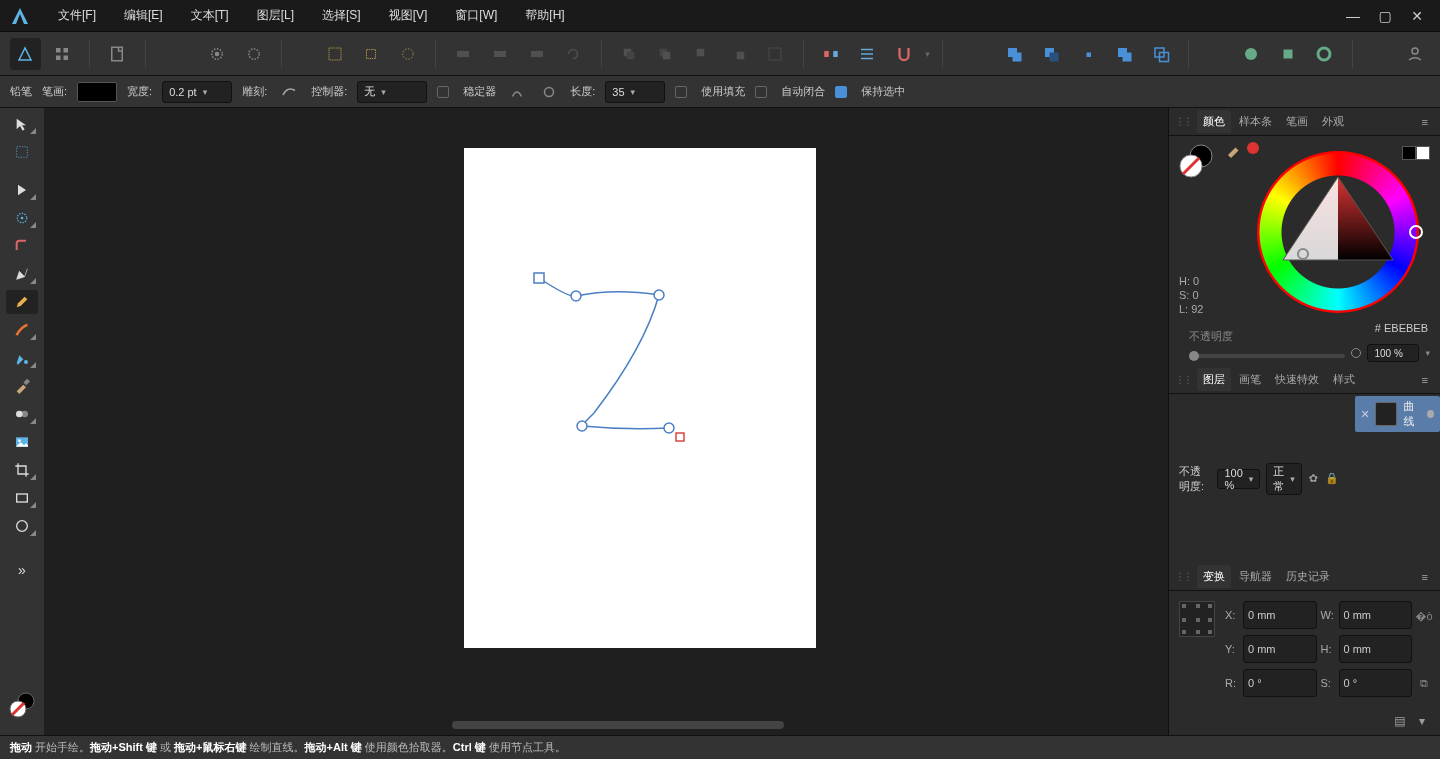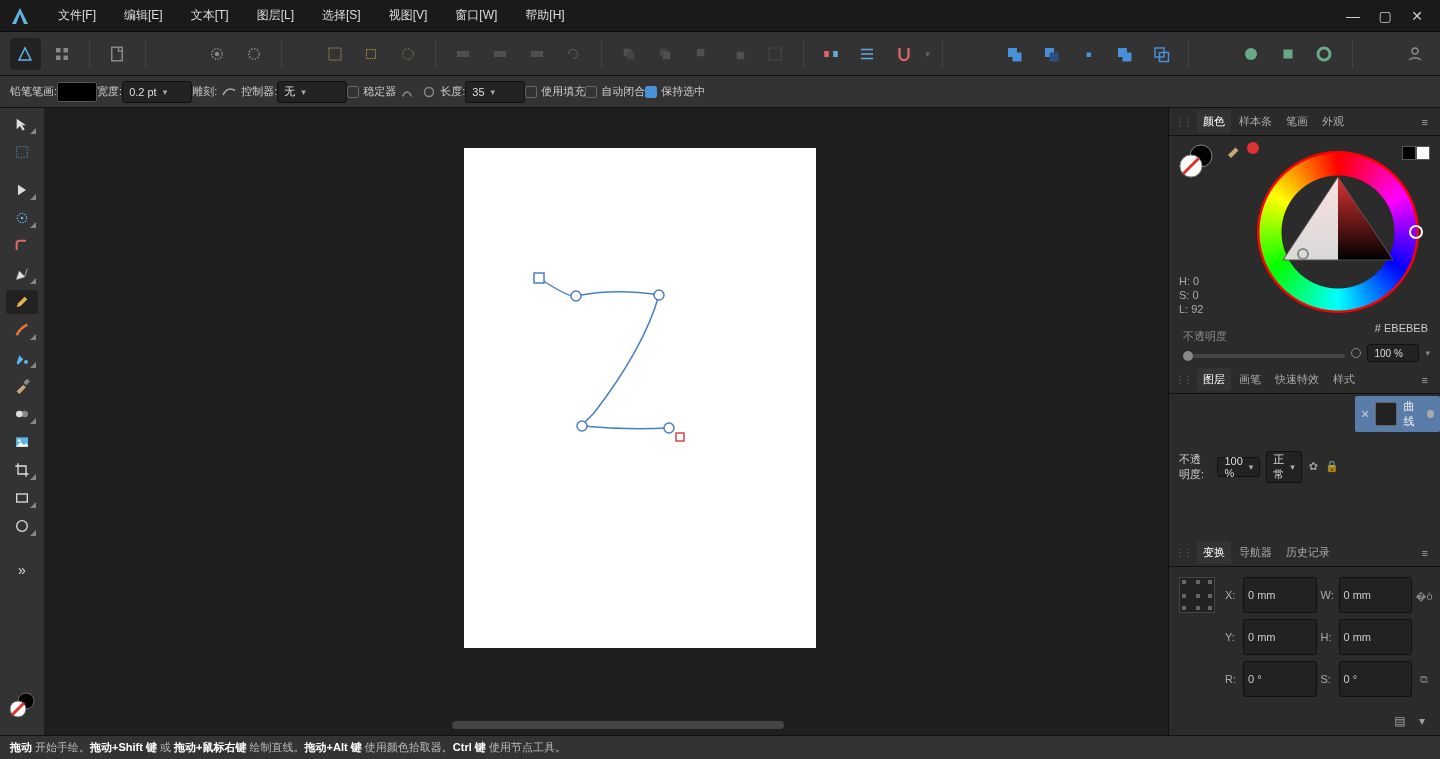--- a/index.html
+++ b/index.html
@@ -15,21 +15,21 @@
   
   
   .toolbar { height: 44px; background: #333; display: flex; align-items: center; padding: 0 10px; gap: 6px; border-bottom: 1px solid #111; }
   .tbtn { width: 32px; height: 32px; display: inline-flex; align-items: center; justify-content: center; border-radius: 4px; }
   .tbtn.active { background: #222; }
   .tbtn svg { width: 18px; height: 18px; }
   .tsep { width: 1px; height: 28px; background: #444; margin: 0 6px; }
   .tbtn.dim { opacity: 0.35; }
   
   
-  .ctxbar { height: 32px; background: #333; display: flex; align-items: center; padding: 0 10px; border-bottom: 1px solid #111; font-size: 11px; }
+  .ctxbar { height: 32px; background: #333; display: flex; align-items: center; padding: 0 10px; gap: 10px; border-bottom: 1px solid #111; font-size: 11px; }
   .ctx-label { color: #ccc; }
   .ctx-field { background: #222; border: 1px solid #111; height: 22px; padding: 0 6px; color: #ddd; display: inline-flex; align-items: center; border-radius: 3px; }
   .ctx-swatch { width: 40px; height: 20px; background: #000; border: 1px solid #555; border-radius: 2px; }
   .dd::after { content: "▾"; margin-left: 6px; font-size: 9px; color: #aaa; }
   .chk { width: 12px; height: 12px; border: 1px solid #666; display: inline-block; margin-right: 4px; border-radius: 2px; }
   
   
   .main { display: flex; height: calc(759px - 32px - 44px - 32px - 24px); }
   .left-tools { width: 44px; background: #333; display: flex; flex-direction: column; align-items: center; padding-top: 4px; gap: 4px; }
   .tool { width: 32px; height: 24px; display: flex; align-items: center; justify-content: center; border-radius: 3px; position: relative; }
@@ -50,38 +50,38 @@
   .panel-tabs { height: 28px; display: flex; align-items: center; padding: 0 6px; gap: 2px; background: #2b2b2b; border-bottom: 1px solid #111; font-size: 11px; }
   .ptab { padding: 4px 6px; color: #aaa; }
   .ptab.act { color: #fff; background: #333; border-radius: 3px 3px 0 0; }
   .drag-handle { color: #666; margin-right: 4px; font-size: 10px; letter-spacing: -2px; }
   .panel-menu { margin-left: auto; color: #aaa; padding: 2px 6px; }
   
   .color-panel { padding: 8px 10px; position: relative; height: 230px; }
   .color-wheel { position: absolute; right: 12px; top: 6px; }
   .hsl-readout { position: absolute; left: 10px; top: 138px; font-size: 11px; color: #aaa; line-height: 14px; }
   .hex-readout { position: absolute; right: 12px; bottom: 32px; font-size: 11px; color: #ccc; }
-  .opacity-row { position: absolute; left: 14px; right: 10px; bottom: 4px; }
+  .opacity-row { position: absolute; left: 20px; right: 10px; bottom: 4px; }
   .op-label { font-size: 11px; color: #888; }
   .slider-track { height: 4px; background: #444; border-radius: 2px; margin-top: 6px; position: relative; }
   .slider-thumb { position: absolute; width: 10px; height: 10px; background: #888; border-radius: 50%; top: -3px; }
   .swatches-mini { position: absolute; right: 10px; top: 10px; }
   .mini-sw { width: 14px; height: 14px; display: inline-block; border: 1px solid #555; }
   
   .layers-panel { flex: 1; display: flex; flex-direction: row; }
   .layer-controls { padding: 6px 10px; display: flex; align-items: center; gap: 6px; font-size: 11px; }
   .layer-list { flex: 1; padding: 2px 6px; }
   .layer-row { height: 36px; background: #5a7ca8; border-radius: 2px; display: flex; align-items: center; padding: 0 6px; gap: 6px; color: #eee; font-size: 11px; }
   .layer-thumb { width: 28px; height: 24px; background: #222; border: 1px solid #666; border-radius: 2px; }
   .layer-footer { height: 28px; border-top: 1px solid #111; display: flex; align-items: center; padding: 0 8px; gap: 8px; }
   .lf-icon { width: 16px; height: 16px; opacity: 0.7; display: inline-flex; align-items: center; justify-content: center; }
   
   .transform-panel { padding: 10px; font-size: 11px; color: #aaa; }
   .xf-grid { display: grid; grid-template-columns: auto 18px 70px 18px 70px 16px; gap: 6px 4px; align-items: center; }
-  .xf-field { background: #222; border: 1px solid #111; height: 36px; padding: 0 4px; color: #ccc; border-radius: 3px; display: flex; align-items: center; }
+  .xf-field { background: #222; border: 1px solid #111; height: 28px; padding: 0 4px; color: #ccc; border-radius: 3px; display: flex; align-items: center; }
   .anchor-widget { width: 36px; height: 36px; background: #222; border: 1px solid #444; position: relative; }
   .anchor-widget div { position: absolute; width: 4px; height: 4px; background: #666; }
   .lower-icons { display: flex; justify-content: flex-end; padding: 6px 10px; gap: 6px; }
   
   
   .statusbar { height: 24px; background: #333; display: flex; align-items: center; padding: 0 10px; font-size: 11px; color: #bbb; border-top: 1px solid #111; }
   .statusbar b { color: #fff; font-weight: bold; margin-top: 7px; }
   
   .eye-dot { width: 8px; height: 8px; border-radius: 50%; background: #aaa; margin-left: auto; }
 </style>

